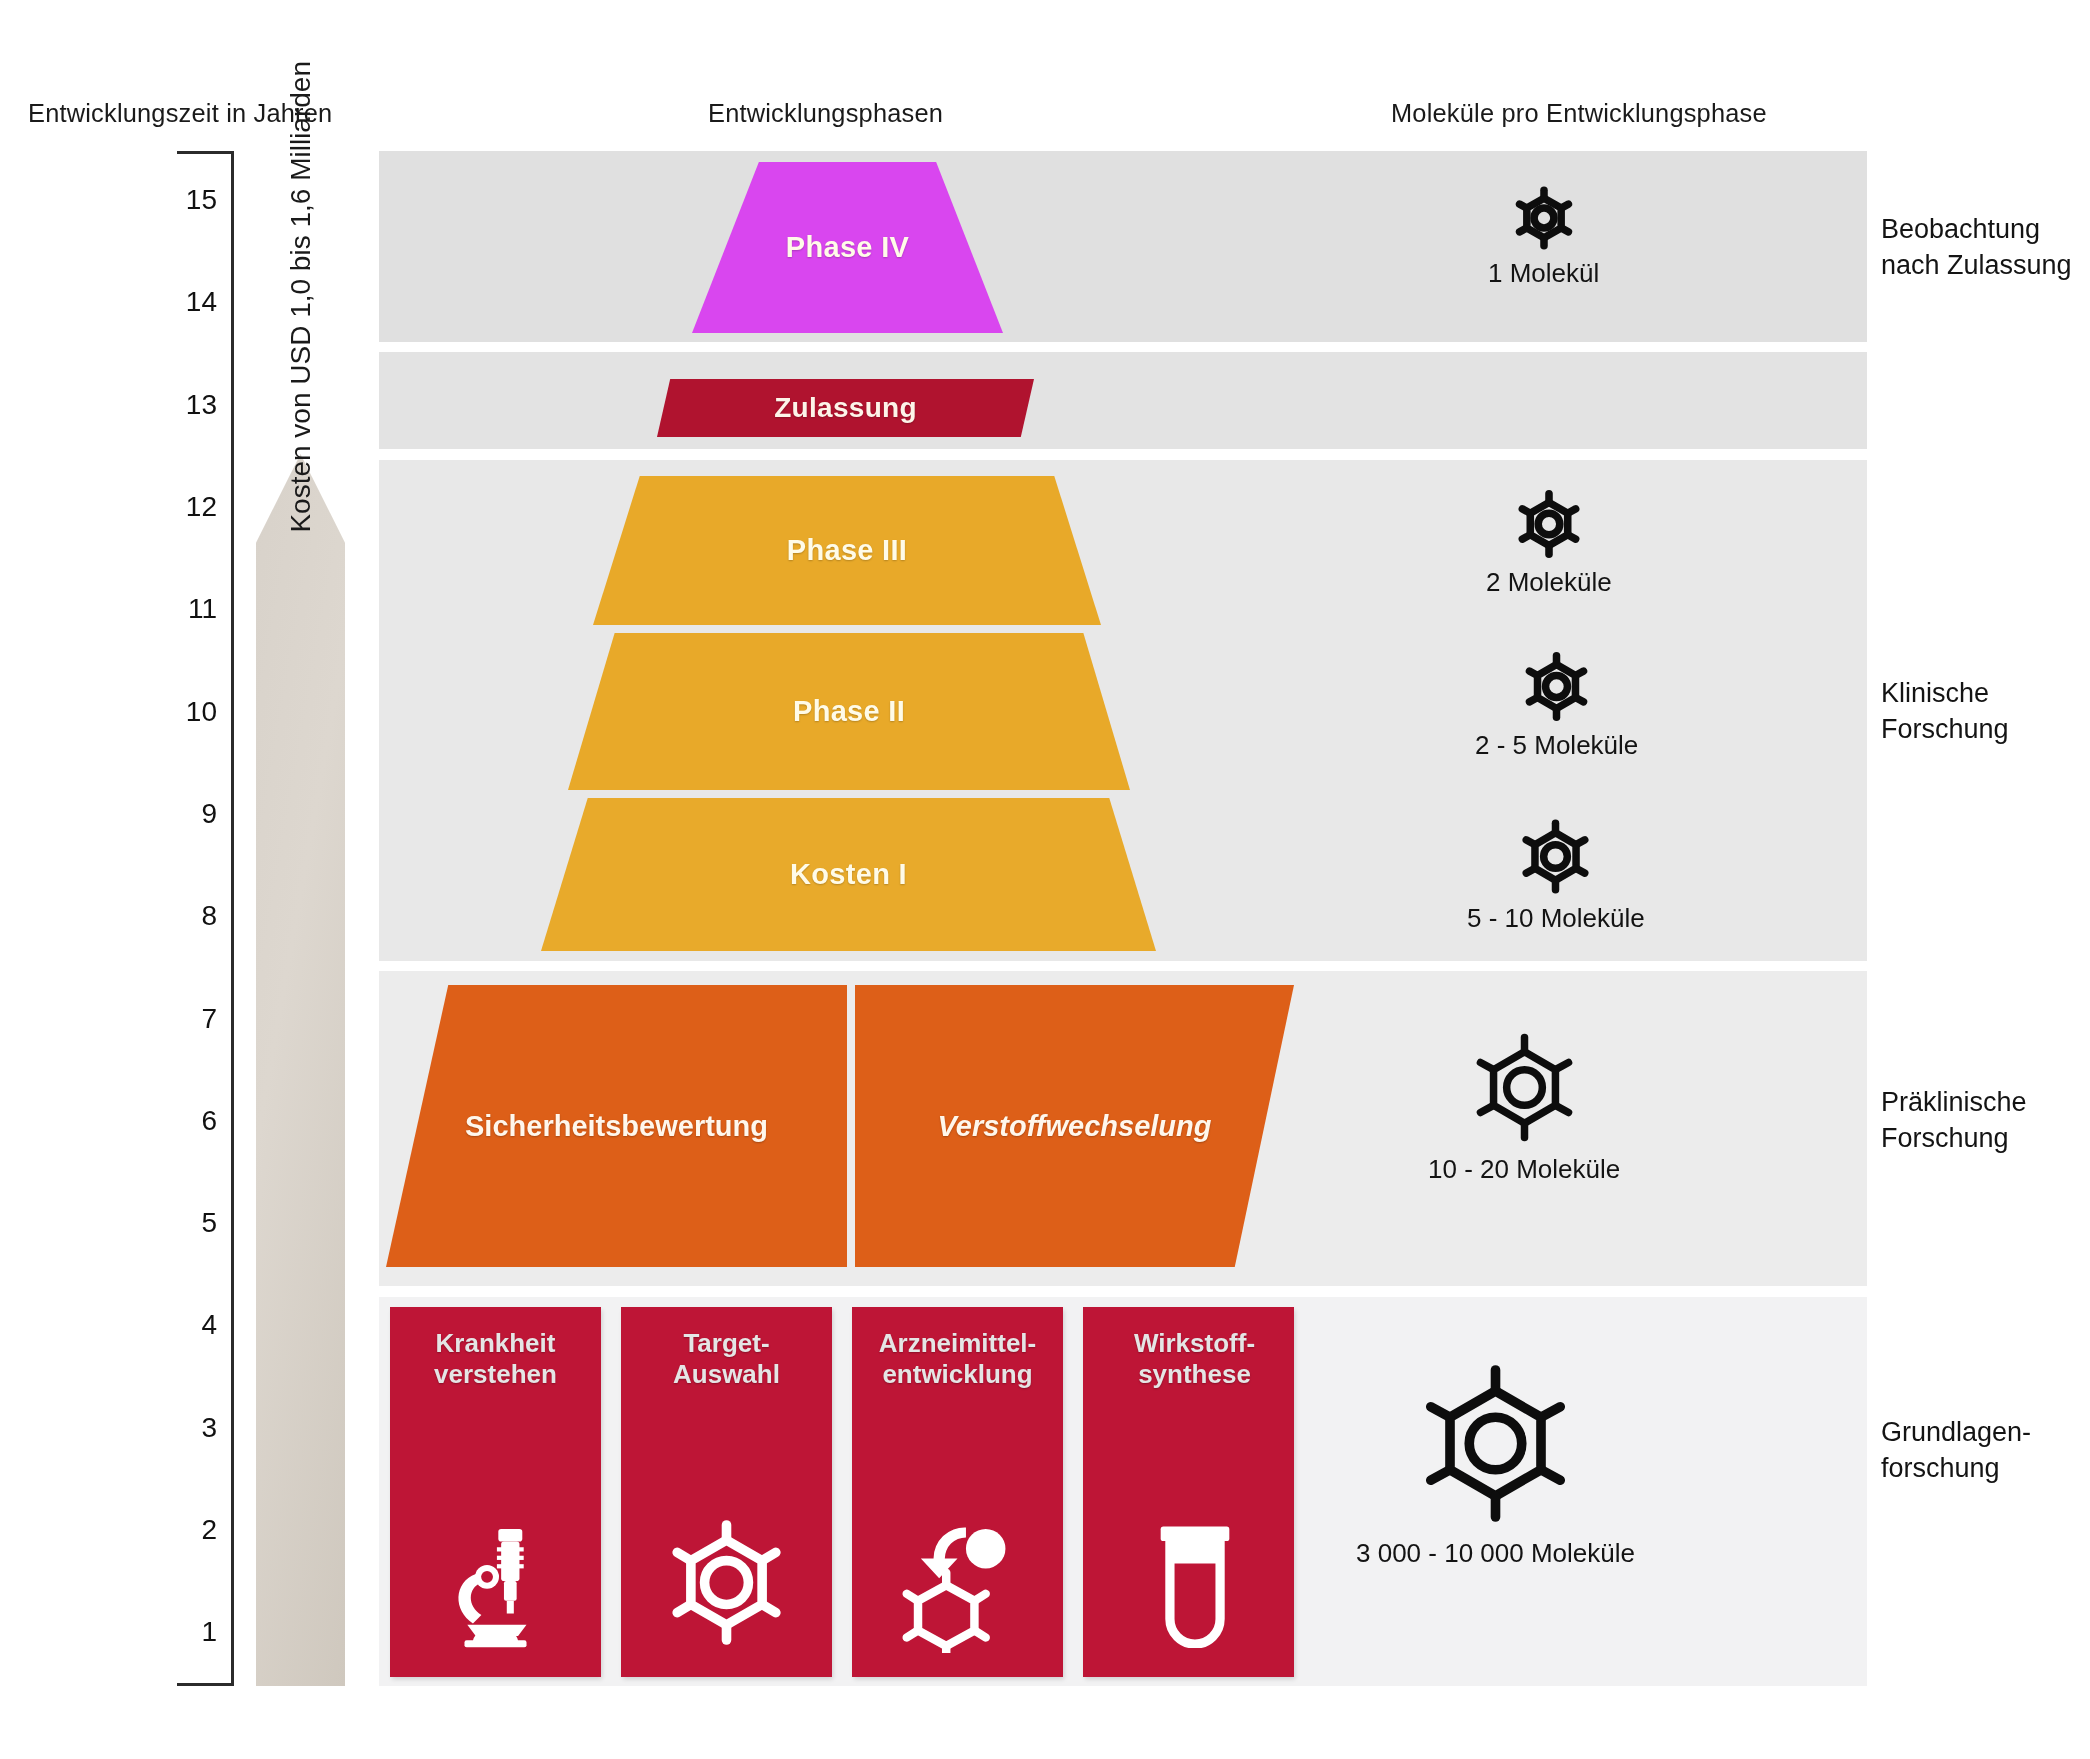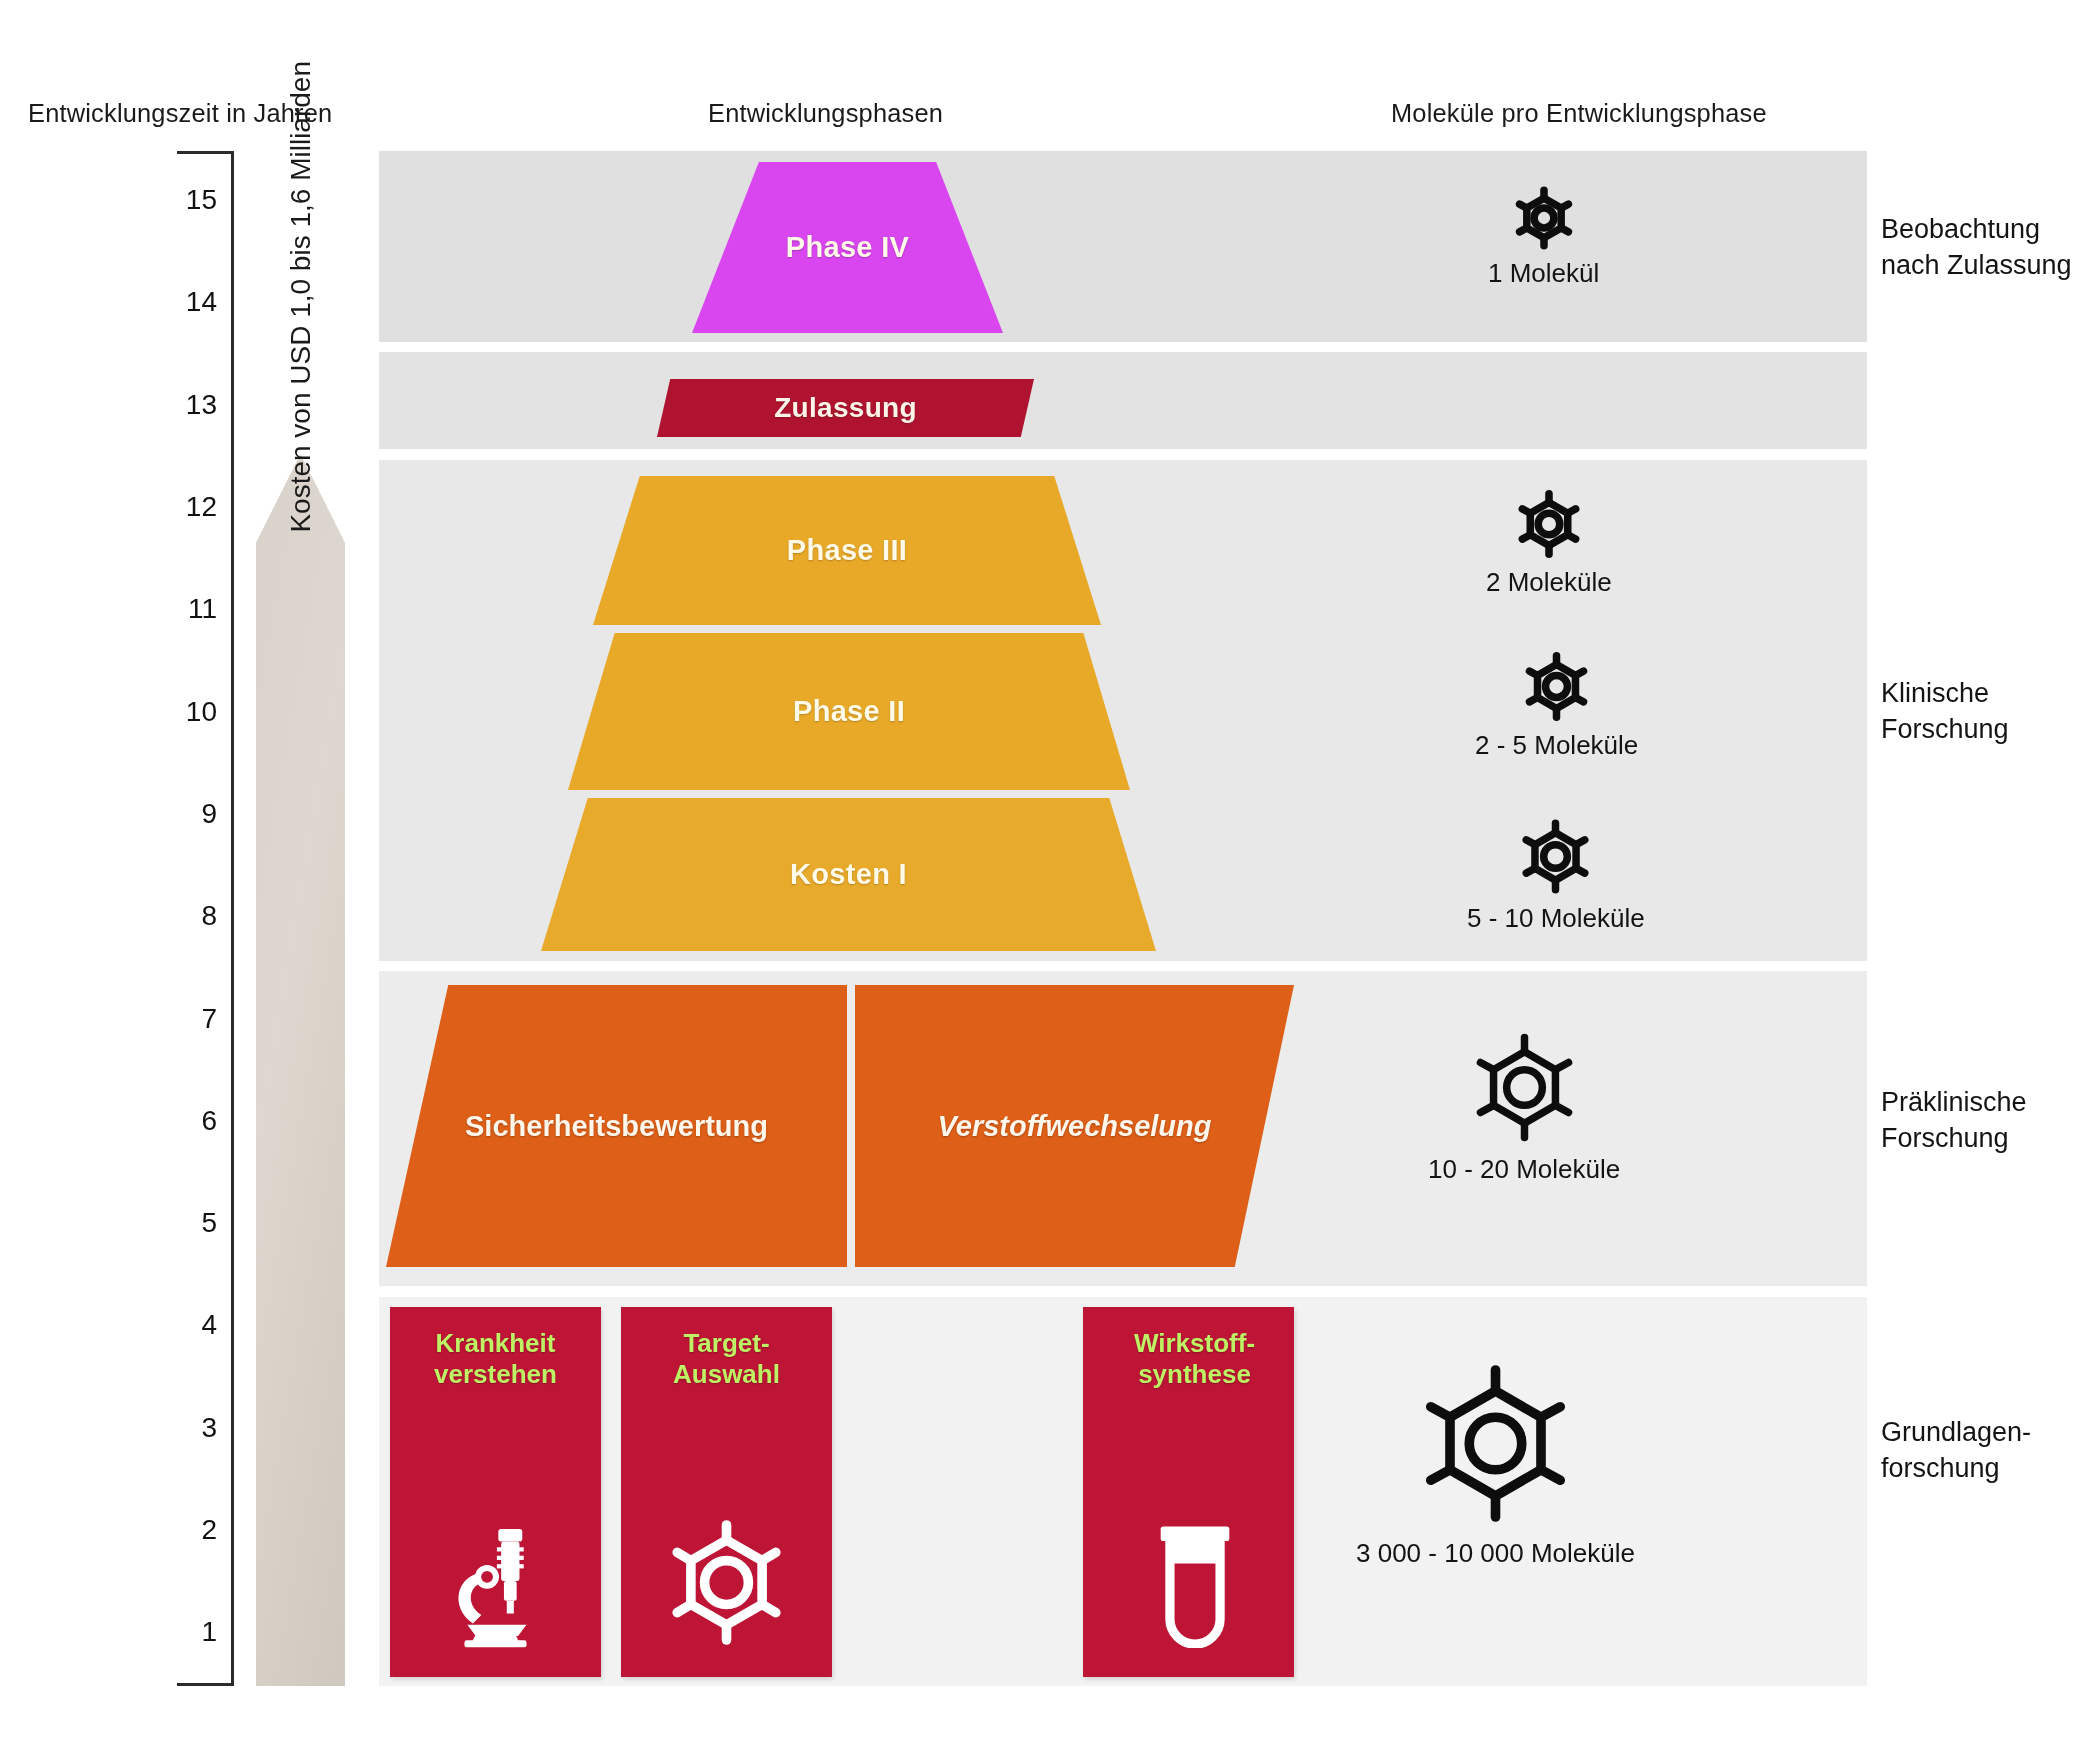--- a/index.html
+++ b/index.html
@@ -142,21 +142,21 @@
     background:#be1536;
     box-shadow: 1.9px 2.8px 4.7px rgba(0,0,0,.15);
     display:flex; flex-direction:column; align-items:center;
   }
   #card-0 { left: 390px;  width: 211px; }
   #card-1 { left: 621px;  width: 211px; }
   #card-2 { left: 852px;  width: 211px; }
   #card-3 { left: 1083px; width: 211px; padding-left: 12px; }
   .card-title {
     margin-top: 21px;
-    color:#bef264;
+    color:#e5e5e5;
     font-weight:bold;
     font-size:26px;
     line-height:1.18;
     text-align:center;
     text-shadow: 0 0.9px 1.9px rgba(0,0,0,.28);
     white-space: pre-line;
   }
   .card-icon {
     margin-top: auto;
     margin-bottom: 24.5px;
@@ -271,20 +271,39 @@
         <line x1="50" y1="19" x2="50" y2="8"></line>
         <line x1="76" y1="34" x2="86" y2="28"></line>
         <line x1="76" y1="66" x2="86" y2="72"></line>
         <line x1="50" y1="81" x2="50" y2="92"></line>
         <line x1="24" y1="66" x2="14" y2="72"></line>
         <line x1="24" y1="34" x2="14" y2="28"></line>
       </svg>
     </div>
   </div>
 
+  <div class="card" id="card-2">
+    <div class="card-title">Arzneimittel-
+entwicklung</div>
+    <div class="card-icon">
+      <svg viewBox="0 0 100 100" width="141" height="141">
+        <g fill="none" stroke="#ffffff" stroke-width="6" stroke-linecap="round" stroke-linejoin="round">
+          <polygon points="42,52 62,63 62,84 42,95 22,84 22,63"></polygon>
+          <line x1="42" y1="52" x2="42" y2="43"></line>
+          <line x1="62" y1="63" x2="70" y2="58"></line>
+          <line x1="62" y1="84" x2="70" y2="89"></line>
+          <line x1="42" y1="95" x2="42" y2="100"></line>
+          <line x1="22" y1="84" x2="14" y2="89"></line>
+          <line x1="22" y1="63" x2="14" y2="58"></line>
+        </g>
+        <circle cx="70" cy="26" r="14" fill="#ffffff"></circle>
+        <path d="M56 11 A22 22 0 0 0 33 33 L24 33 L37 47 L50 33 L41 33 A15 15 0 0 1 56 18 Z" fill="#ffffff"></path>
+      </svg>
+    </div>
+  </div>
 
   <div class="card" id="card-3">
     <div class="card-title">Wirkstoff-
 synthese</div>
     <div class="card-icon">
       <svg viewBox="0 0 100 100" width="132" height="132">
         <rect x="24" y="8" width="52" height="11" rx="2" fill="#ffffff"></rect>
         <path d="M31 19 L69 19 L69 78 A19 19 0 0 1 31 78 Z" fill="none" stroke="#ffffff" stroke-width="7" stroke-linejoin="round"></path>
         <path d="M31 19 L69 19 L69 36 L31 36 Z" fill="#ffffff"></path>
       </svg>

